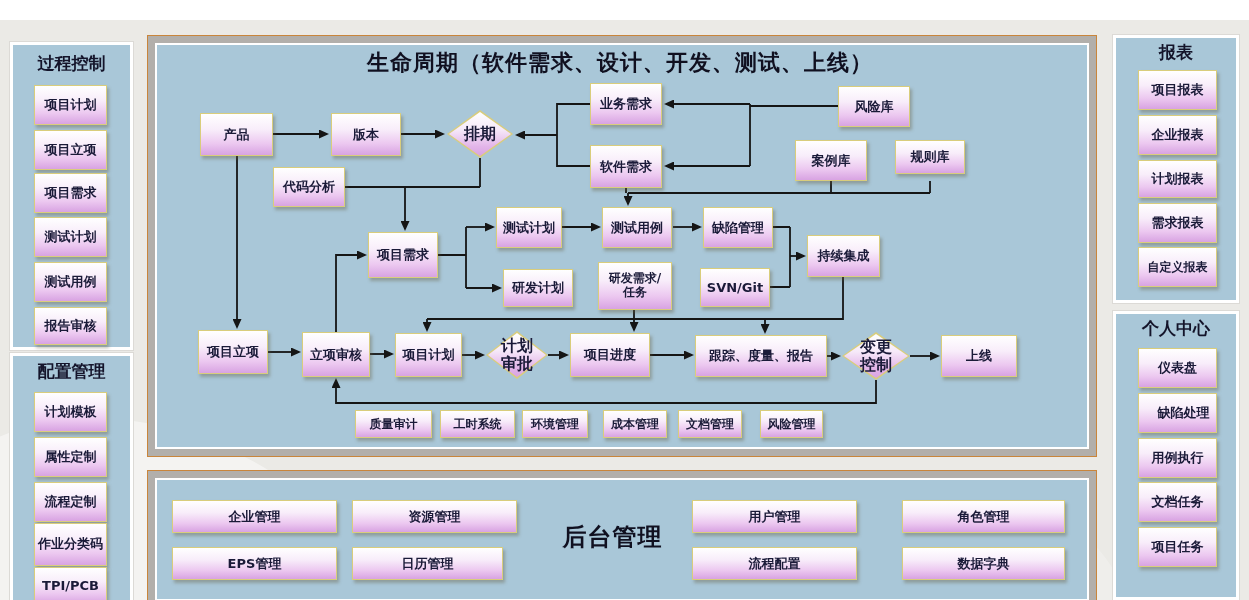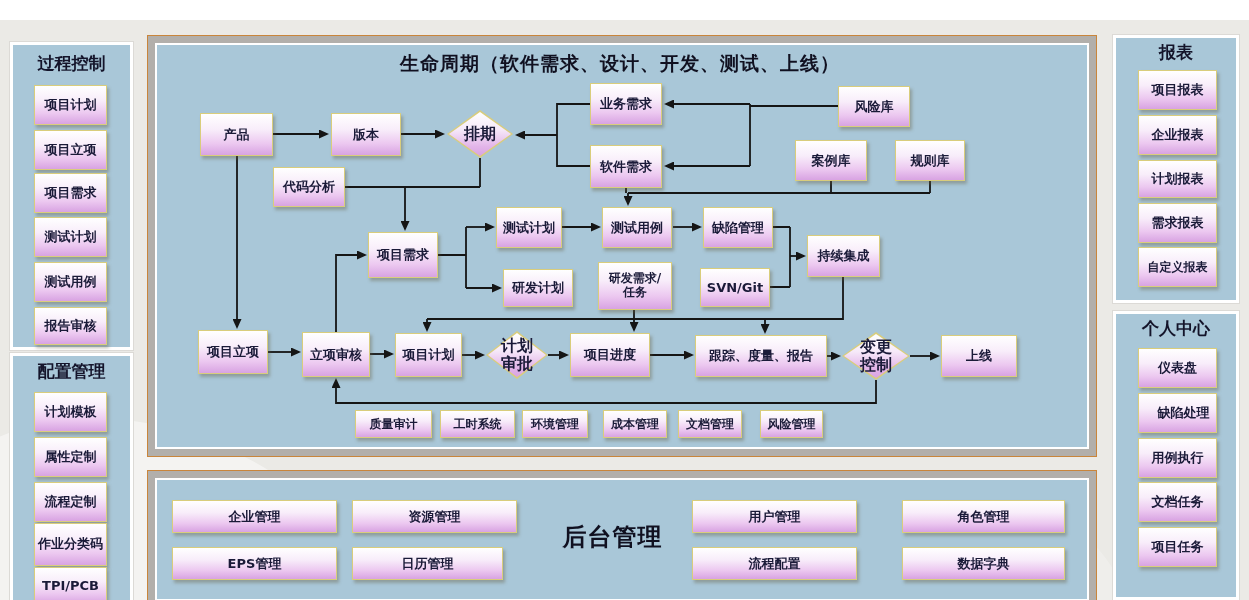--- a/index.html
+++ b/index.html
@@ -7,21 +7,21 @@
   #stage{position:relative;width:1249px;height:600px;background:#ebeae6;overflow:hidden;margin-top:20px;}
   #stage *{box-sizing:border-box;}
   .swoosh{position:absolute;background:rgba(255,255,255,.45);border-radius:50%;pointer-events:none;}
   .bottom-strip{position:absolute;left:0;right:0;bottom:0;height:8px;background:#cdcbc7;}
   
   .side-panel{position:absolute;background:#a9c7d8;border:3px solid #ffffff;box-shadow:0 0 0 1px #dcdad6;}
   
   .frame{position:absolute;background:#b2afab;border:1px solid #c9853b;}
   .frame .inner{position:absolute;inset:7px;background:#a9c7d8;border:2px solid #ffffff;}
   .panel-title{position:absolute;font-weight:bold;font-size:17px;color:#14142a;text-align:center;line-height:22px;}
-  .big-title{position:absolute;font-weight:bold;font-size:19px;color:#101020;text-align:center;line-height:26px;letter-spacing:1px;}
+  .big-title{position:absolute;font-weight:bold;font-size:22px;color:#101020;text-align:center;line-height:26px;letter-spacing:1px;}
   
   .btn,.node{position:absolute;display:flex;align-items:center;justify-content:center;text-align:center;
     background:linear-gradient(180deg,#ffffff 0%,#f8edfa 38%,#ecc8f0 72%,#d8a3e2 100%);
     border:1px solid #d9cd7c;box-shadow:2px 3px 3px rgba(100,90,60,.38);
     font-weight:bold;font-size:13px;color:#1a1a38;line-height:1.2;white-space:pre-line;}
   .btn{font-size:13px;}
   .node{font-size:13px;}
   .small{font-size:12px;}
   
   .diamond{background:none;border:none;box-shadow:none;}
@@ -138,21 +138,21 @@
   <div class="node" style="left:200px;top:93px;width:73px;height:43px;">产品</div>
   <div class="node" style="left:331px;top:93px;width:70px;height:43px;">版本</div>
   <div class="node diamond" style="left:447px;top:90px;width:66px;height:48px;">
     <span class="lbl">排期</span>
   </div>
   <div class="node" style="left:273px;top:147px;width:72px;height:40px;">代码分析</div>
   <div class="node" style="left:590px;top:63px;width:72px;height:42px;">业务需求</div>
   <div class="node" style="left:590px;top:125px;width:72px;height:43px;">软件需求</div>
   <div class="node" style="left:838px;top:66px;width:72px;height:41px;">风险库</div>
   <div class="node" style="left:795px;top:120px;width:72px;height:41px;">案例库</div>
-  <div class="node" style="left:895px;top:120px;width:70px;height:41px;">规则库</div>
+  <div class="node" style="left:895px;top:120px;width:70px;height:34px;">规则库</div>
 
   <div class="node" style="left:368px;top:212px;width:70px;height:46px;">项目需求</div>
   <div class="node" style="left:496px;top:187px;width:66px;height:41px;">测试计划</div>
   <div class="node" style="left:602px;top:187px;width:70px;height:41px;">测试用例</div>
   <div class="node" style="left:703px;top:187px;width:70px;height:41px;">缺陷管理</div>
   <div class="node" style="left:807px;top:215px;width:73px;height:42px;">持续集成</div>
   <div class="node" style="left:503px;top:249px;width:70px;height:38px;">研发计划</div>
   <div class="node small" style="left:598px;top:242px;width:74px;height:48px;line-height:1.15;">研发需求/
 任务</div>
   <div class="node" style="left:700px;top:248px;width:70px;height:39px;">SVN/Git</div>

